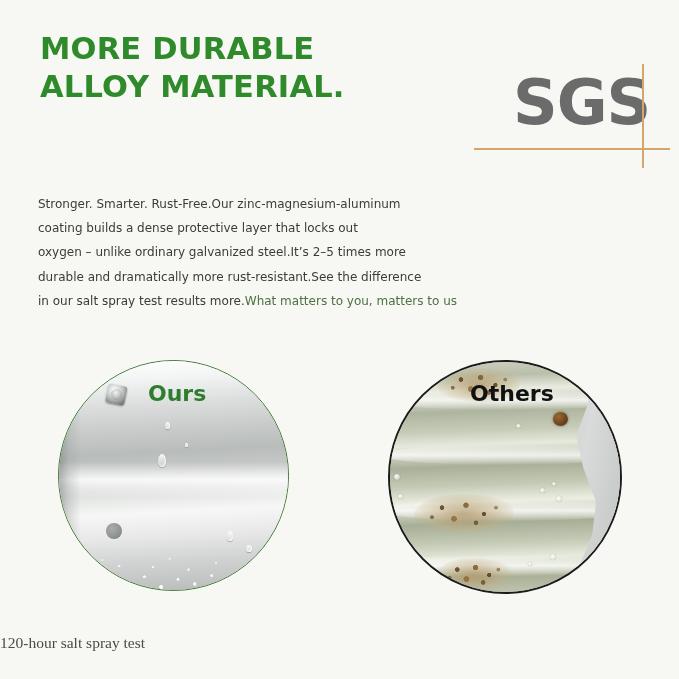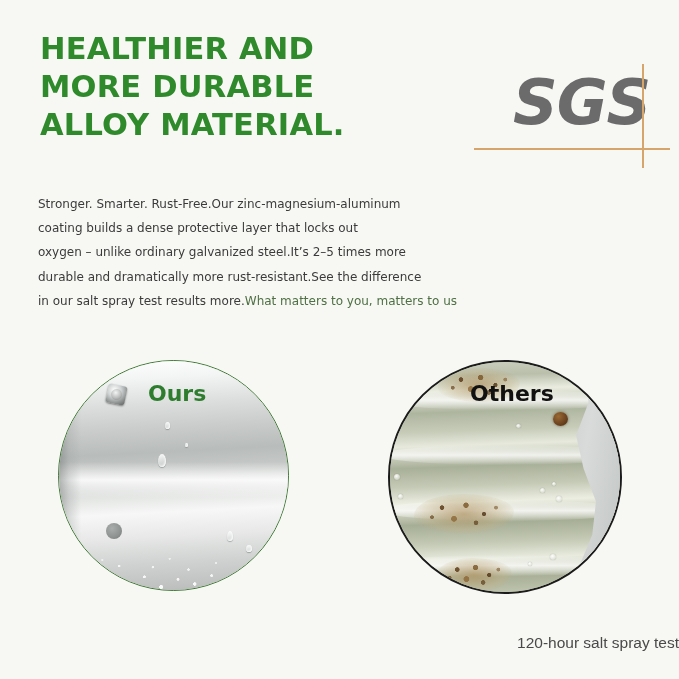--- a/index.html
+++ b/index.html
@@ -47,21 +47,20 @@
   }
   .headline-line { display: block; white-space: nowrap; }
 
   
   .sgs-logo {
     position: absolute;
     left: 474px;
     top: 64px;
     width: 196px;
     height: 104px;
-    font-style: italic;
   }
   .sgs-text {
     position: absolute;
     left: 39px;
     top: 7px;
     font-family: "DejaVu Sans", sans-serif;
     font-weight: bold;
     font-size: 62px;
     line-height: 64px;
     color: #6b6b6b;
@@ -326,35 +325,34 @@
     background: radial-gradient(circle at 40% 35%, rgba(255,255,255,0.95), rgba(186,192,172,0.5));
     box-shadow: 0 0 1px rgba(90,96,76,0.6);
   }
 
   
   .caption {
     position: absolute;
     left: 0;
     top: 634px;
     width: 679px;
-    text-align: right;
-    font-family: Liberation Sans, sans-serif;
+    text-align: left;
+    font-family: Liberation Serif, serif;
     font-size: 15.5px;
     color: #4a4a4a;
   }
 </style>
 </head>
 <body>
 
 <div id="infographic">
 
   <div class="header-row">
 
     <h1 class="headline">
-      <span class="headline-line">HEALTHIER AND</span>
       <span class="headline-line">MORE DURABLE</span>
       <span class="headline-line">ALLOY MATERIAL.</span>
     </h1>
 
     <div class="sgs-logo">
       <span class="sgs-text">SGS</span>
       <span class="sgs-hline"></span>
       <span class="sgs-vline"></span>
     </div>
   </div>

